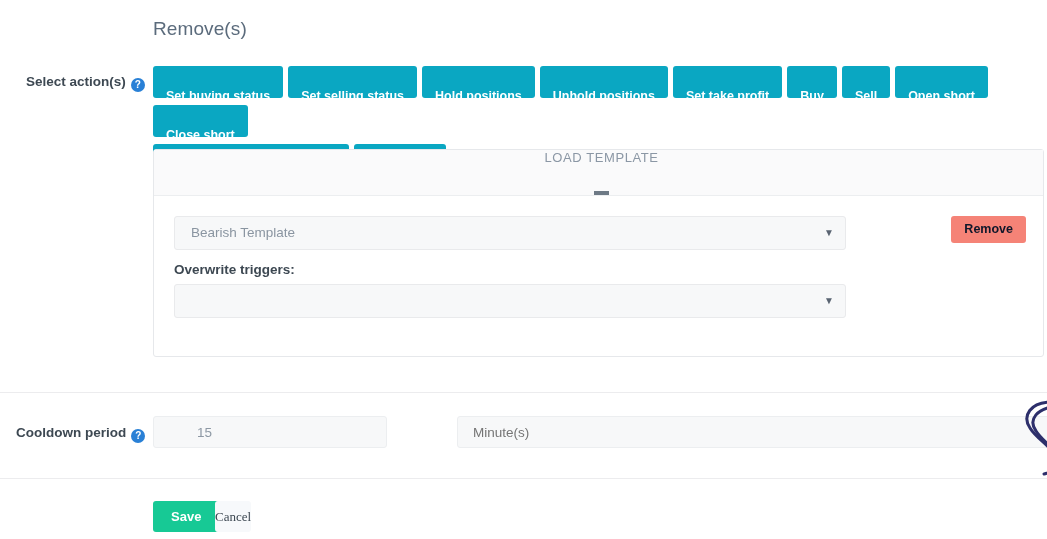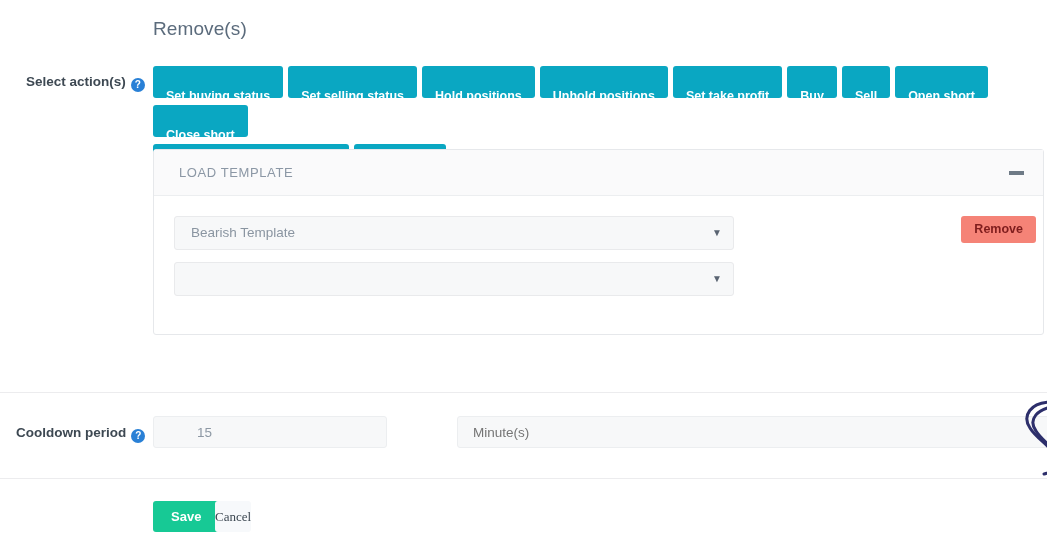--- a/index.html
+++ b/index.html
@@ -96,20 +96,21 @@
   }
   .panel-head {
     height: 46px;
     background: #fafafb;
     border-bottom: 1px solid #eceef0;
     display: flex;
     align-items: center;
     justify-content: space-between;
     padding: 0 19px 0 25px;
     box-sizing: border-box;
+    flex-direction: column;
   }
   .panel-title {
     font-size: 13px;
     color: #8b97a5;
     letter-spacing: .6px;
     font-weight: 400;
   }
   .collapse-icon {
     width: 15px;
     height: 4px;
@@ -128,21 +129,21 @@
   }
   .sub-label {
     font-size: 13.5px;
     font-weight: bold;
     color: #3d4852;
     margin-bottom: 7px;
     display: block;
   }
   .select-box {
     position: relative;
-    width: 560px;
+    width: 672px;
     height: 34px;
     background: #f7f8f9;
     border: 1px solid #e9eaec;
     border-radius: 3px;
     box-sizing: border-box;
     margin-bottom: 12px;
     cursor: pointer;
   }
   .select-box .val {
     position: absolute;
@@ -156,24 +157,24 @@
     position: absolute;
     right: 11px;
     top: 0;
     line-height: 32px;
     font-size: 10px;
     color: #5a6472;
   }
 
   .remove-btn {
     position: absolute;
-    right: 7px;
+    right: 17px;
     top: 20px;
     background: #f58377;
-    color: #7f1d1d;
+    color: #0f172a;
     border: none;
     border-radius: 3px;
     font-size: 12.5px;
     font-weight: bold;
     font-family: "Liberation Sans", sans-serif;
     padding: 0 13px;
     height: 27px;
     line-height: 27px;
     cursor: pointer;
   }
@@ -268,20 +269,21 @@
     <div class="panel-head">
       <span class="panel-title">LOAD TEMPLATE</span>
       <span class="collapse-icon"></span>
     </div>
     <div class="panel-body">
       <div class="form-col">
         <div class="select-box">
           <span class="val">Bearish Template</span>
           <span class="caret">▼</span>
         </div>
+        <label class="sub-label">Overwrite triggers:</label>
         <div class="select-box">
           <span class="caret">▼</span>
         </div>
       </div>
       <button class="remove-btn">Remove</button>
     </div>
   </div>
 
   <div class="divider divider-1"></div>
   <div class="divider divider-2"></div>

